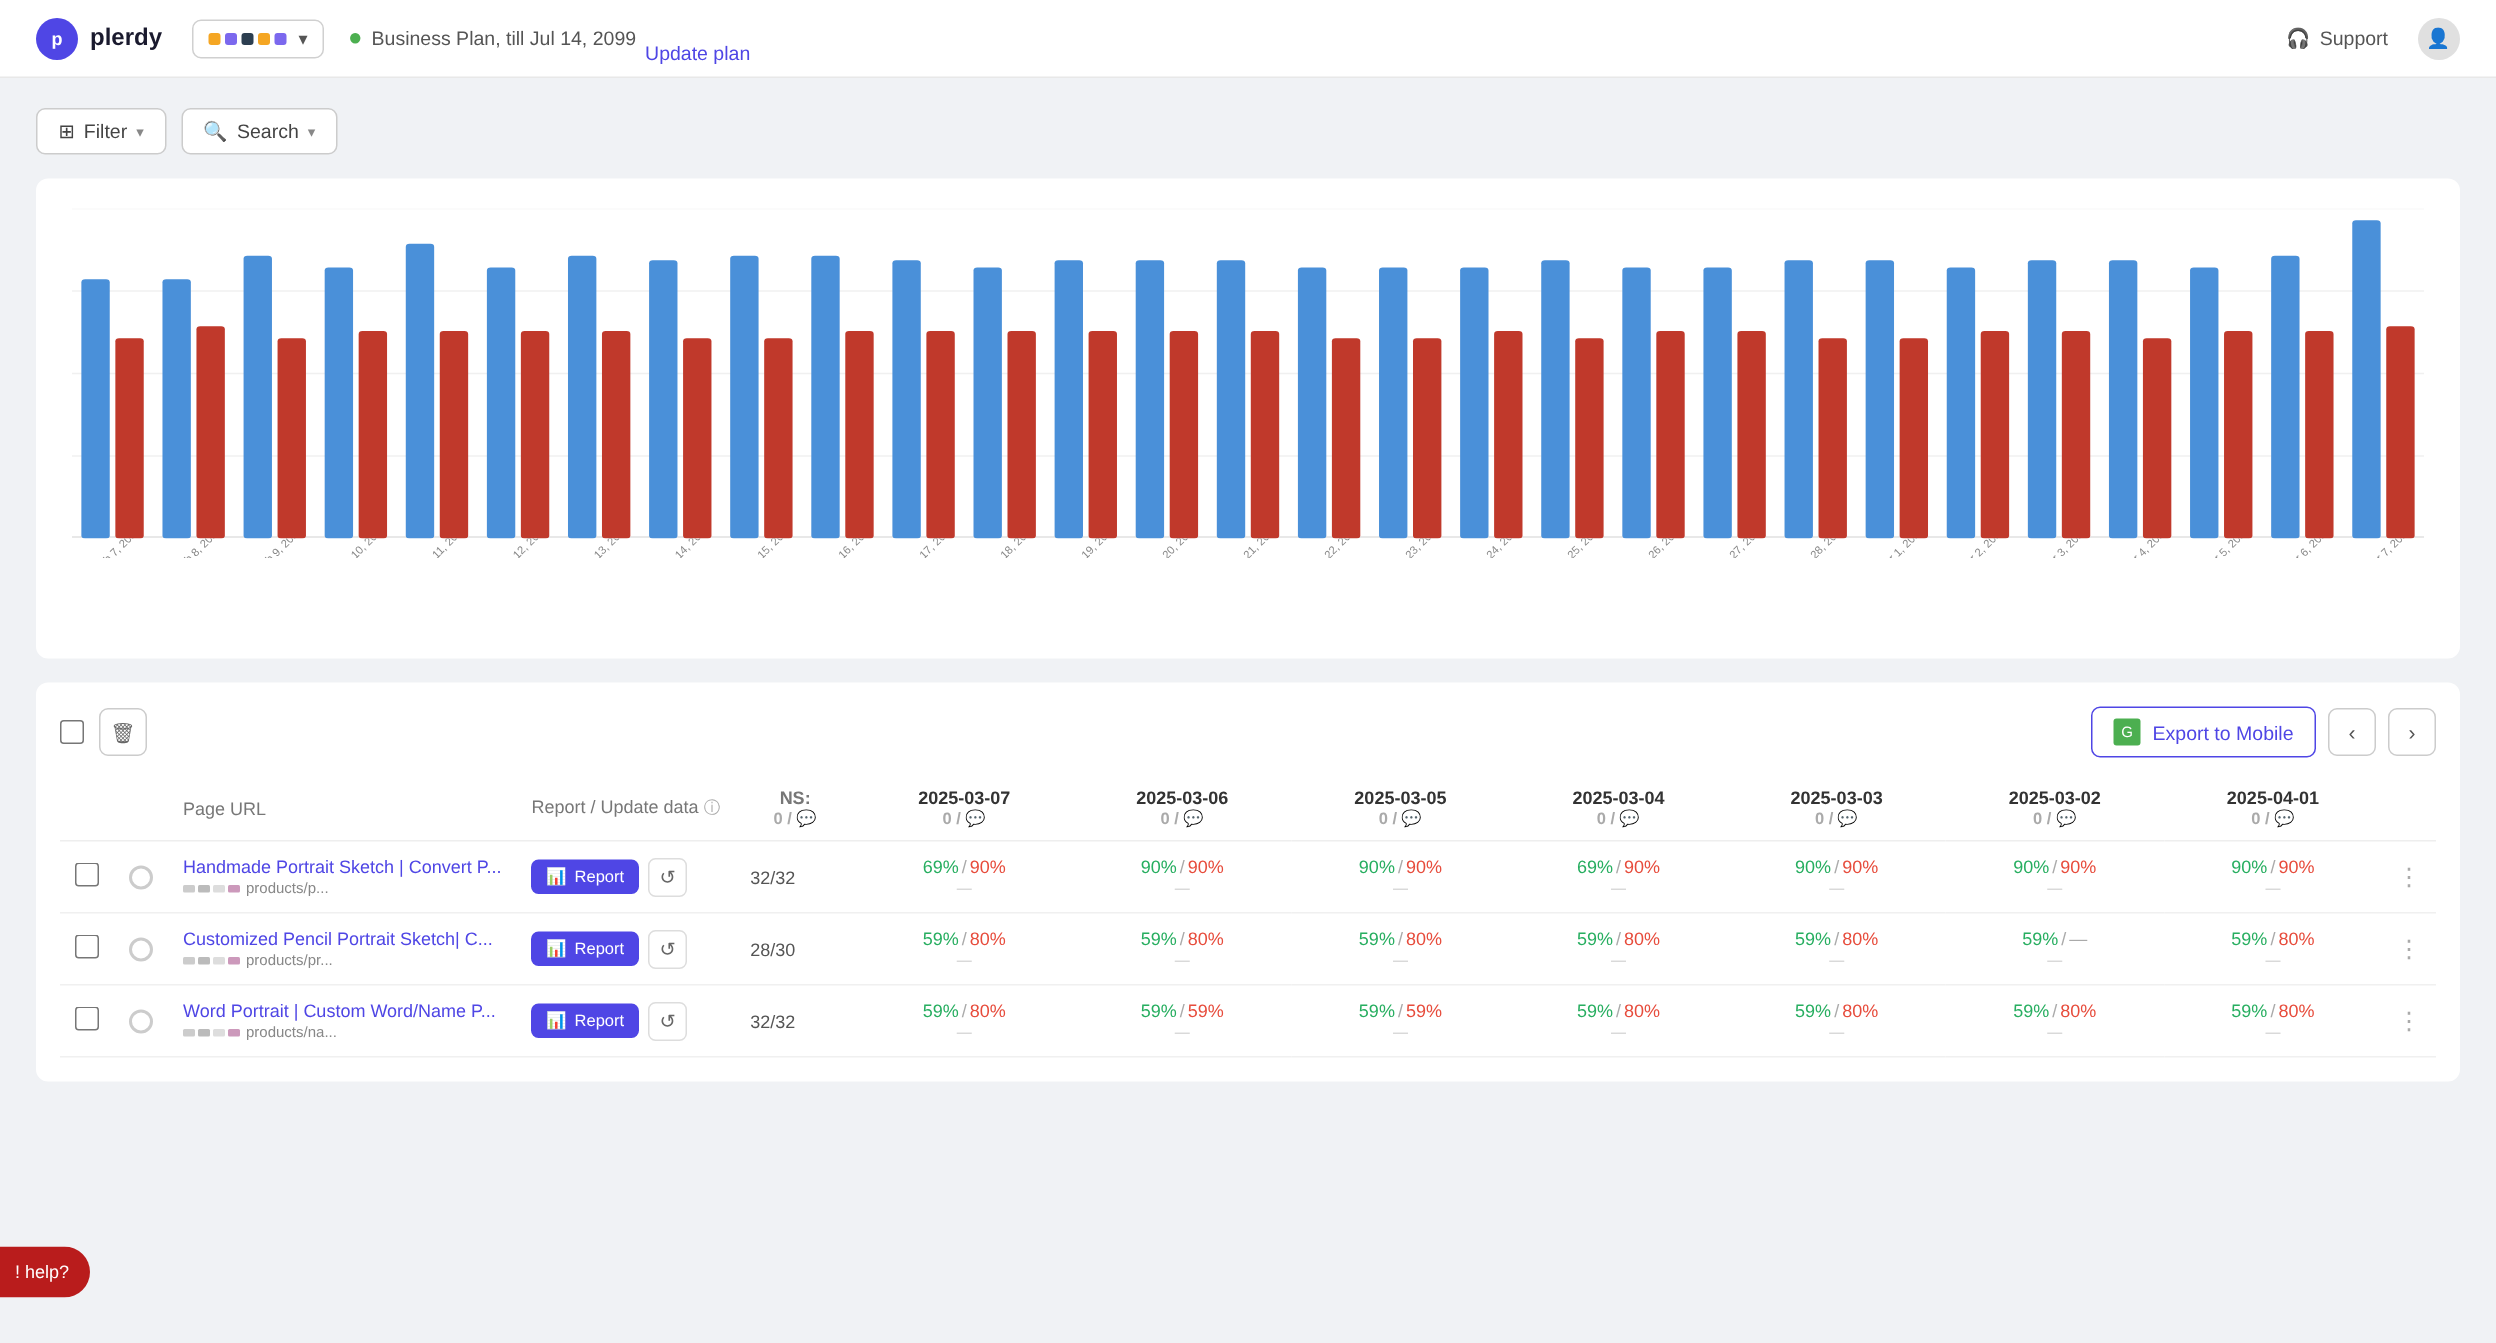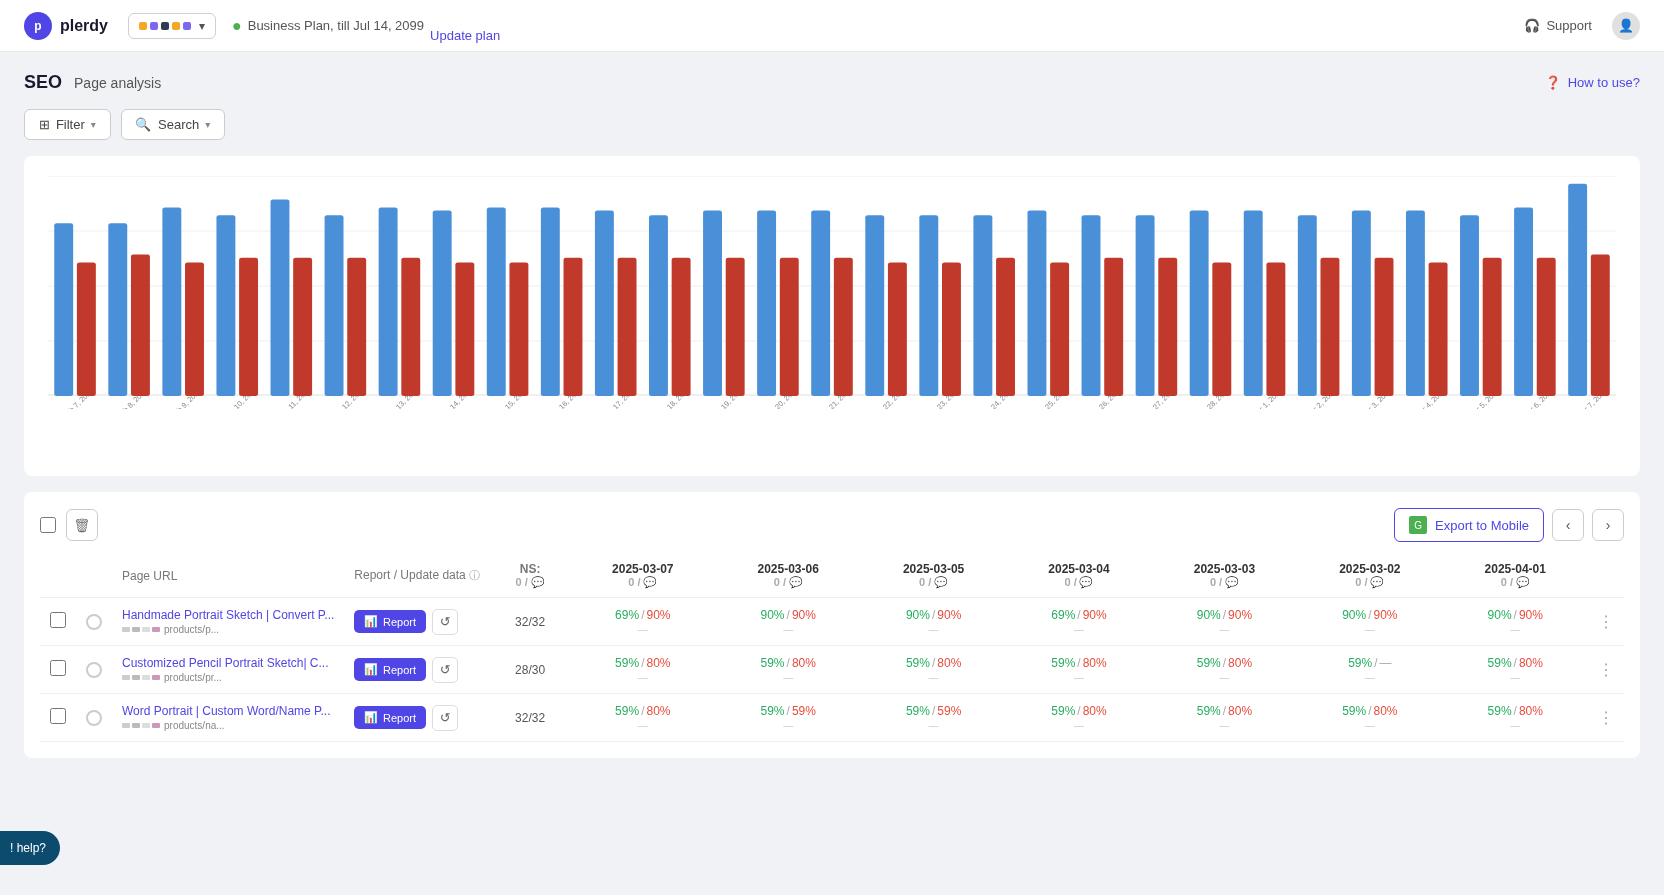--- a/index.html
+++ b/index.html
@@ -65,23 +65,23 @@
     .url-dot { width: 8px; height: 5px; border-radius: 1px; background: #ccc; }
     .url-text { font-size: 10px; color: #888; overflow: hidden; text-overflow: ellipsis; white-space: nowrap; max-width: 140px; }
     .report-cell { display: flex; align-items: center; gap: 6px; }
     .report-btn { display: flex; align-items: center; gap: 5px; background: #4f46e5; color: white; border: none; border-radius: 5px; padding: 5px 10px; cursor: pointer; font-size: 11px; }
     .refresh-btn { width: 26px; height: 26px; border: 1px solid #ddd; border-radius: 5px; background: #fff; display: flex; align-items: center; justify-content: center; cursor: pointer; color: #666; font-size: 13px; }
     .score-cell { text-align: center; }
     .score-pair { display: flex; align-items: center; justify-content: center; gap: 2px; font-size: 12px; }
     .score-green { color: #27ae60; }
     .score-red { color: #e74c3c; }
     .score-divider { color: #aaa; }
-    .ns-cell { text-align: center; font-size: 12px; color: #555; }
-
-    .help-btn { position: fixed; bottom: 30px; left: 0; background: #0c4a6e; color: white; padding: 10px 14px 10px 10px; border-radius: 0 20px 20px 0; font-size: 12px; cursor: pointer; z-index: 200; }
+    .ns-cell { text-align: left; font-size: 12px; color: #555; }
+
+    .help-btn { position: fixed; bottom: 30px; left: 0; background: #b91c1c; color: white; padding: 10px 14px 10px 10px; border-radius: 0 20px 20px 0; font-size: 12px; cursor: pointer; z-index: 200; }
   </style>
 </head>
 <body>
 
 <div class="header">
   <div class="logo">
     <div class="logo-icon">p</div>
     <span>plerdy</span>
   </div>
 
@@ -108,30 +108,20 @@
       <span>Support</span>
     </div>
     <div class="user-icon">
       <span>👤</span>
     </div>
   </div>
 </div>
 
 <div class="main">
 
-  <div class="page-header">
-    <div class="page-header-left">
-      <span class="seo-badge">SEO</span>
-      <span class="page-subtitle">Page analysis</span>
-    </div>
-    <div class="how-to-use">
-      <span>❓</span>
-      <span>How to use?</span>
-    </div>
-  </div>
 
   <div class="toolbar">
     <button class="toolbar-btn">
       <span>⊞</span>
       <span>Filter</span>
       <span class="chevron">▾</span>
     </button>
     <button class="toolbar-btn">
       <span>🔍</span>
       <span>Search</span>

